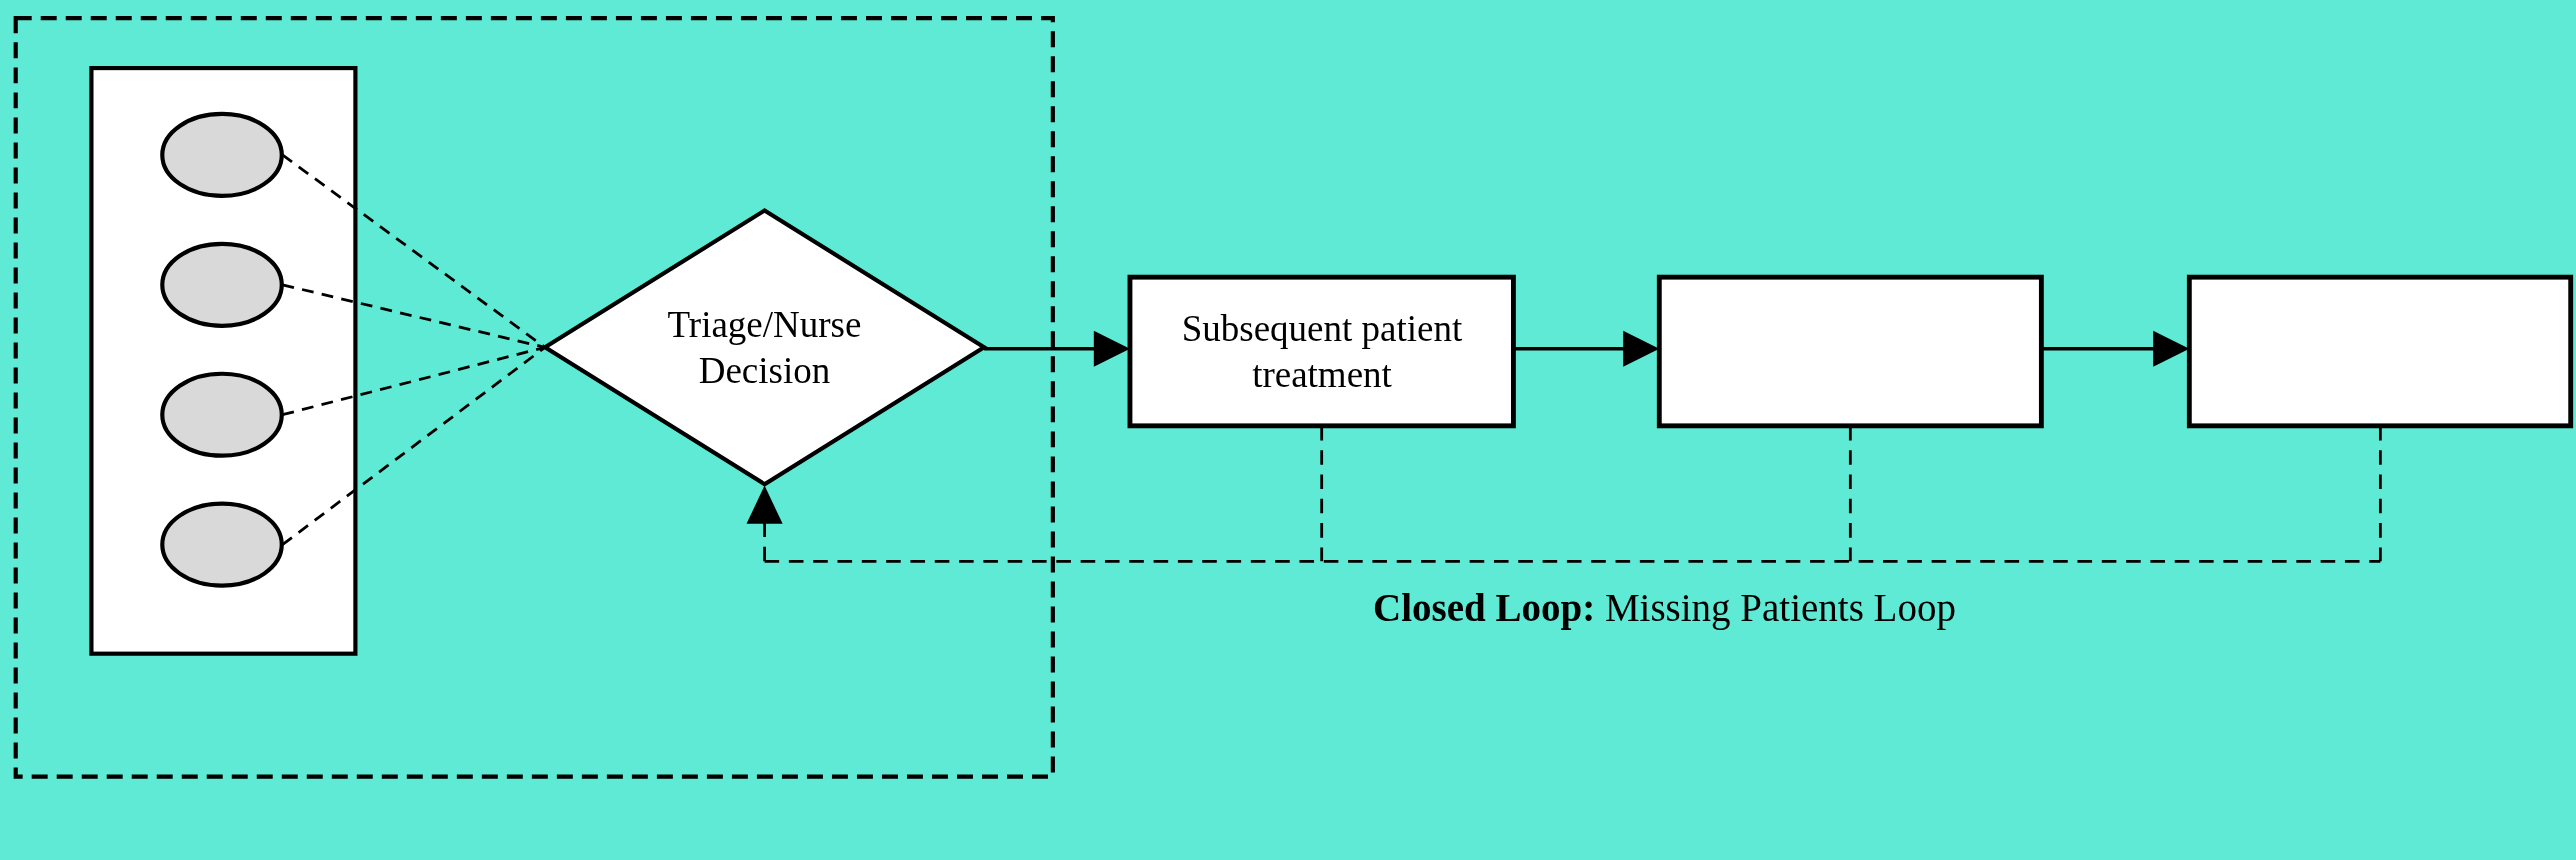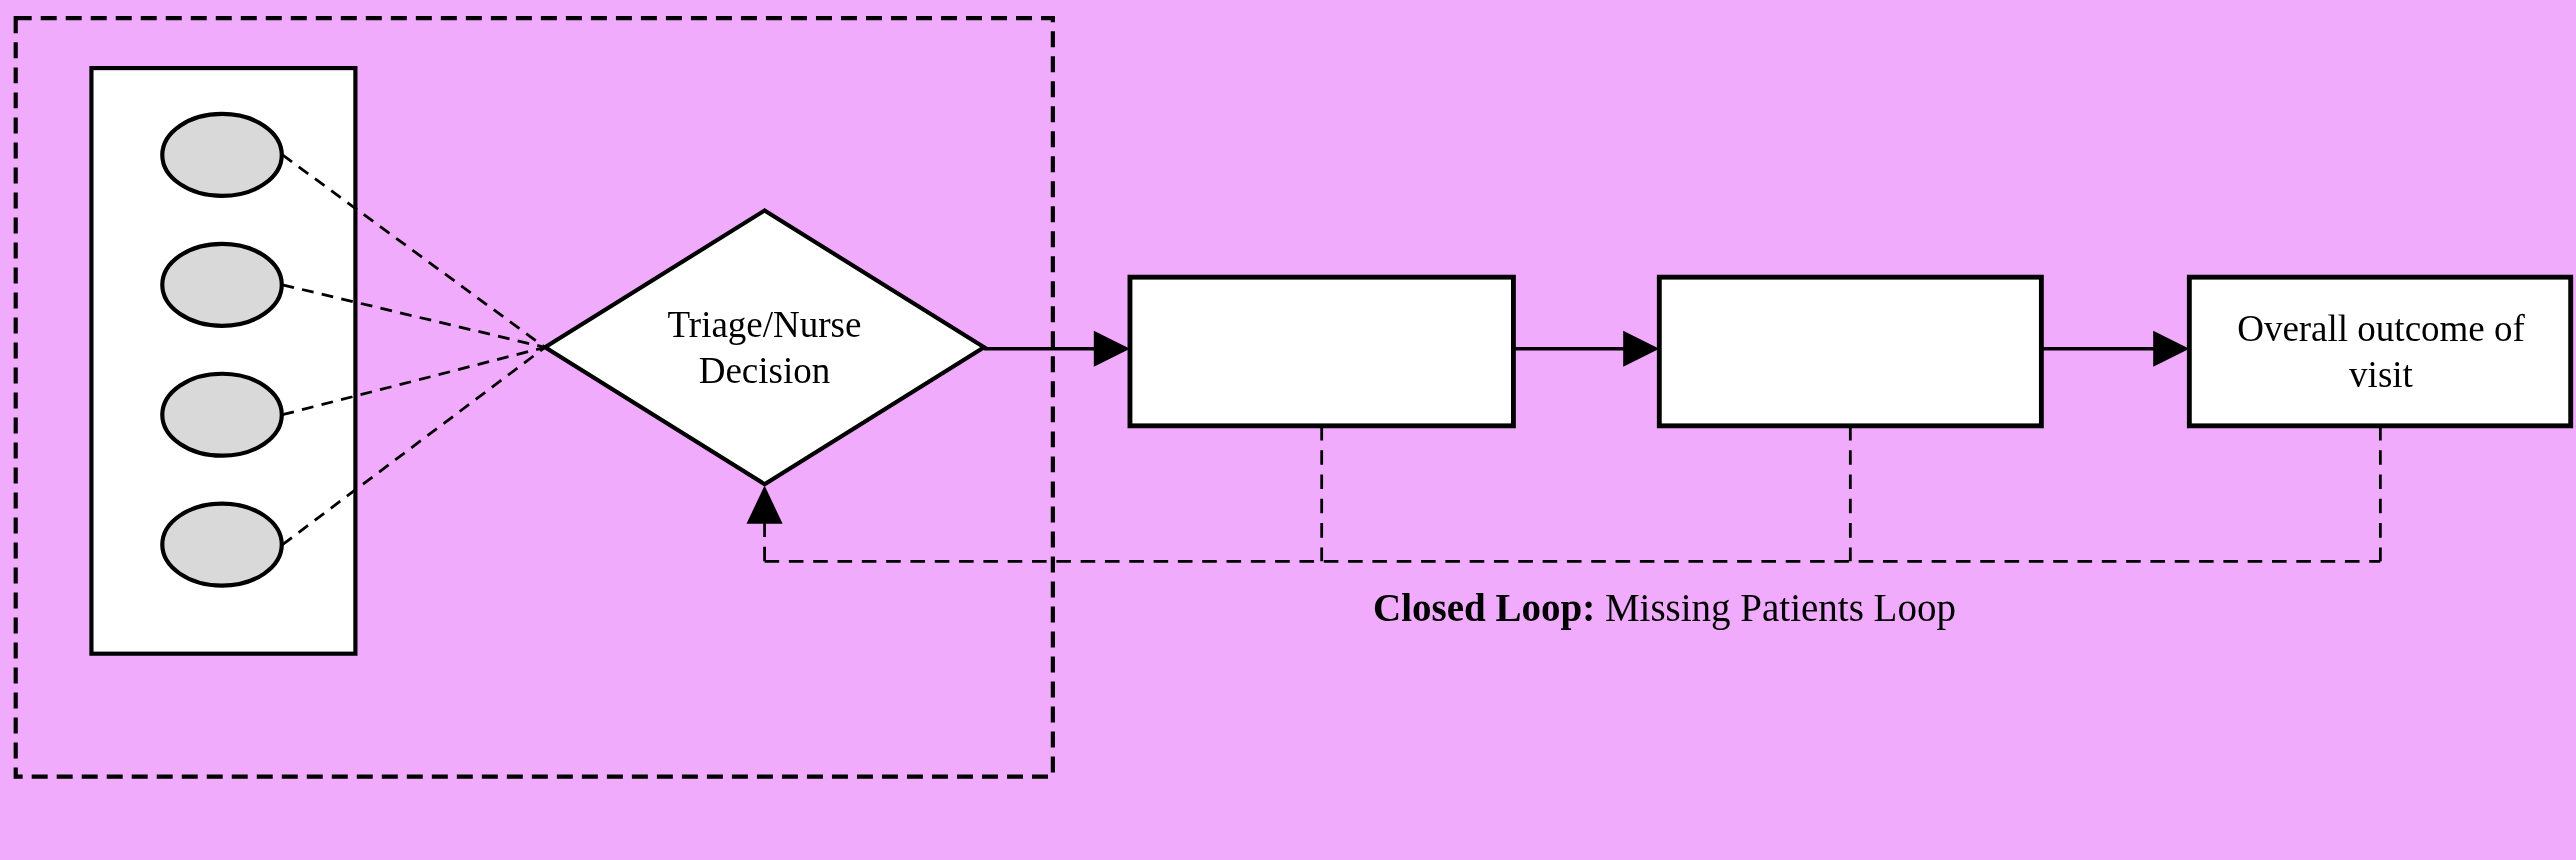--- a/index.html
+++ b/index.html
@@ -1,20 +1,20 @@
 <!DOCTYPE html>
 <html style="--patient-fill: #d9d9d9;font-size:11px"><head>
 <meta charset="utf-8">
 <style>
   html, body { margin: 0; padding: 0; background: #ffffff; }
   .canvas {
     position: relative;
     width: 2576px;
     height: 860px;
-    background: #f0abfc;
+    background: #5eead4;
     font-family: "Liberation Serif", "DejaVu Serif", serif;
     color: #000000;
     overflow: hidden;
   }
   .layer {
     position: absolute;
     left: 0; top: 0;
     width: 2576px; height: 860px;
   }
   svg .solid-shape { fill: #ffffff; stroke: #000000; }
@@ -98,24 +98,24 @@
       <line x1="3426" y1="613" x2="3426" y2="808" stroke-width="4" stroke-dasharray="21 14"></line>
       <line x1="1100" y1="808" x2="3426" y2="808" stroke-width="4" stroke-dasharray="21 14"></line>
       <line x1="1100" y1="808" x2="1100" y2="752" stroke-width="4" stroke-dasharray="21 14"></line>
       <polygon class="arrowhead" points="1100,699 1074,754 1126,754"></polygon>
     </g>
   </svg>
 
   <div class="node-label diamond-label">Triage/Nurse
 Decision</div>
 
+  <div class="node-label box1-label">Subsequent patient
+treatment</div>
 
 
-  <div class="node-label box3-label">Overall outcome of
-visit</div>
 
 
   <div class="caption closed-loop-caption">
     <span class="bold-prefix">Closed Loop:</span>
     <span>Missing Patients Loop</span>
   </div>
 
 
 </div>
 

